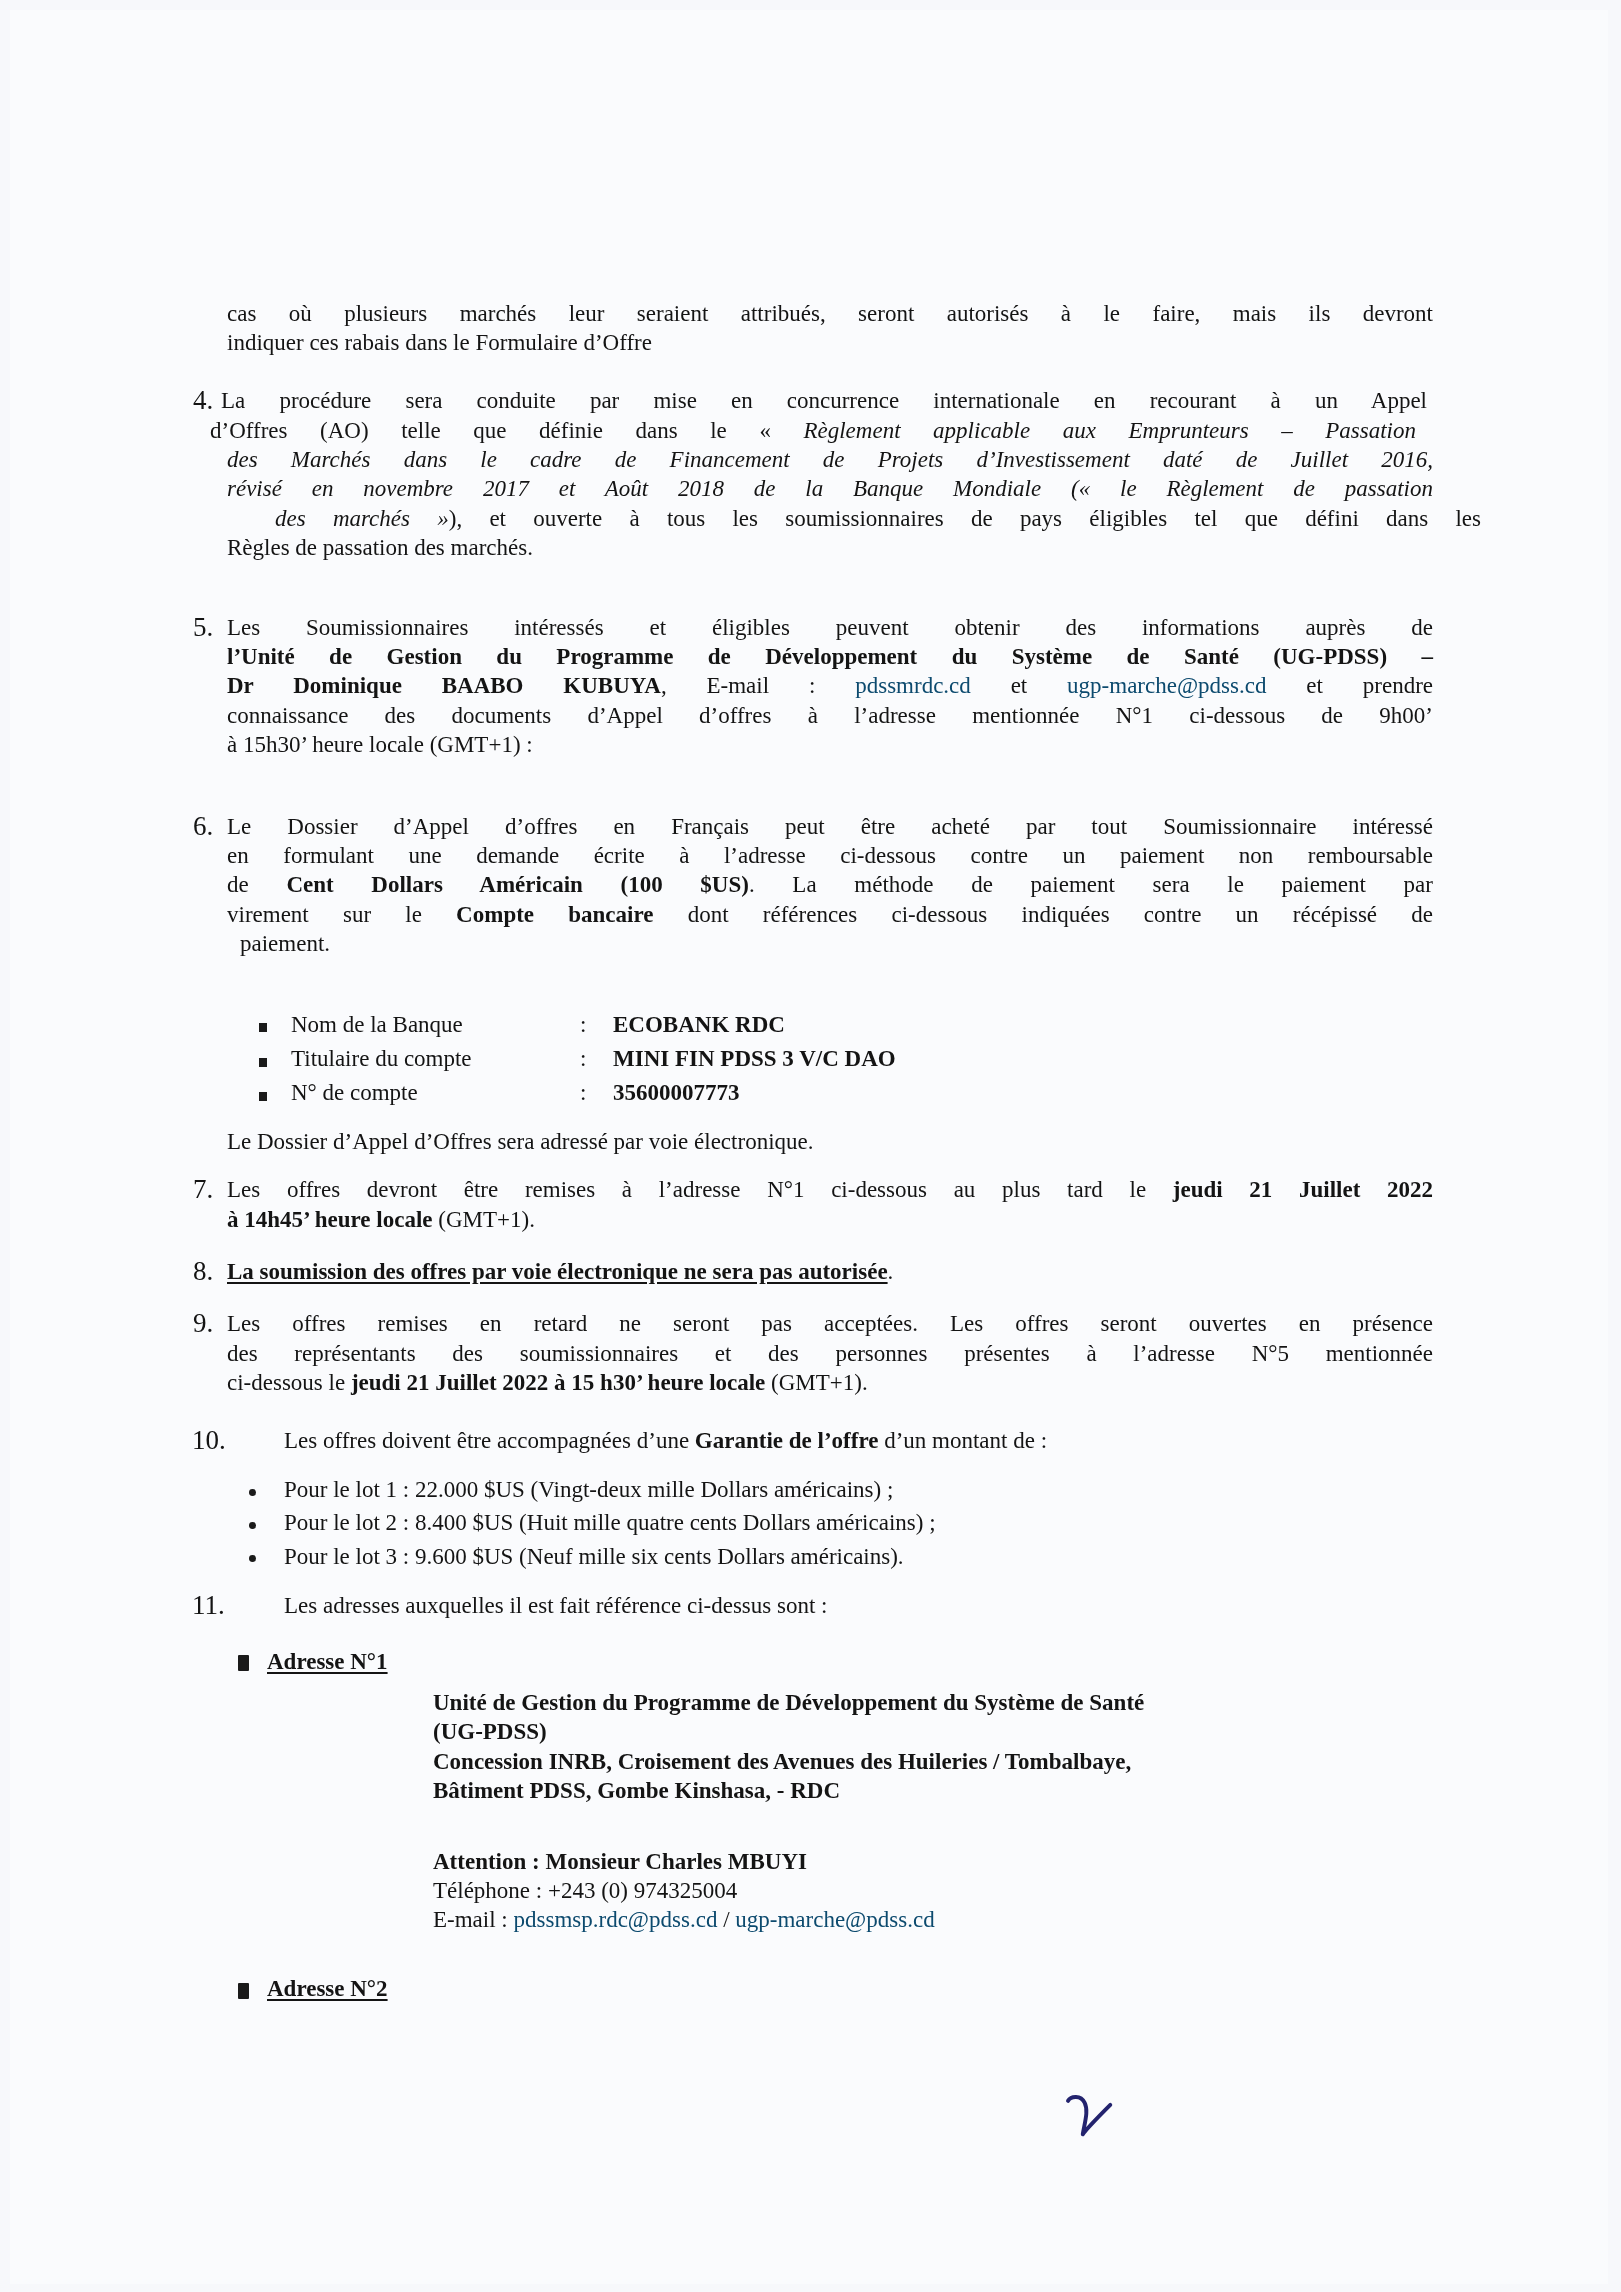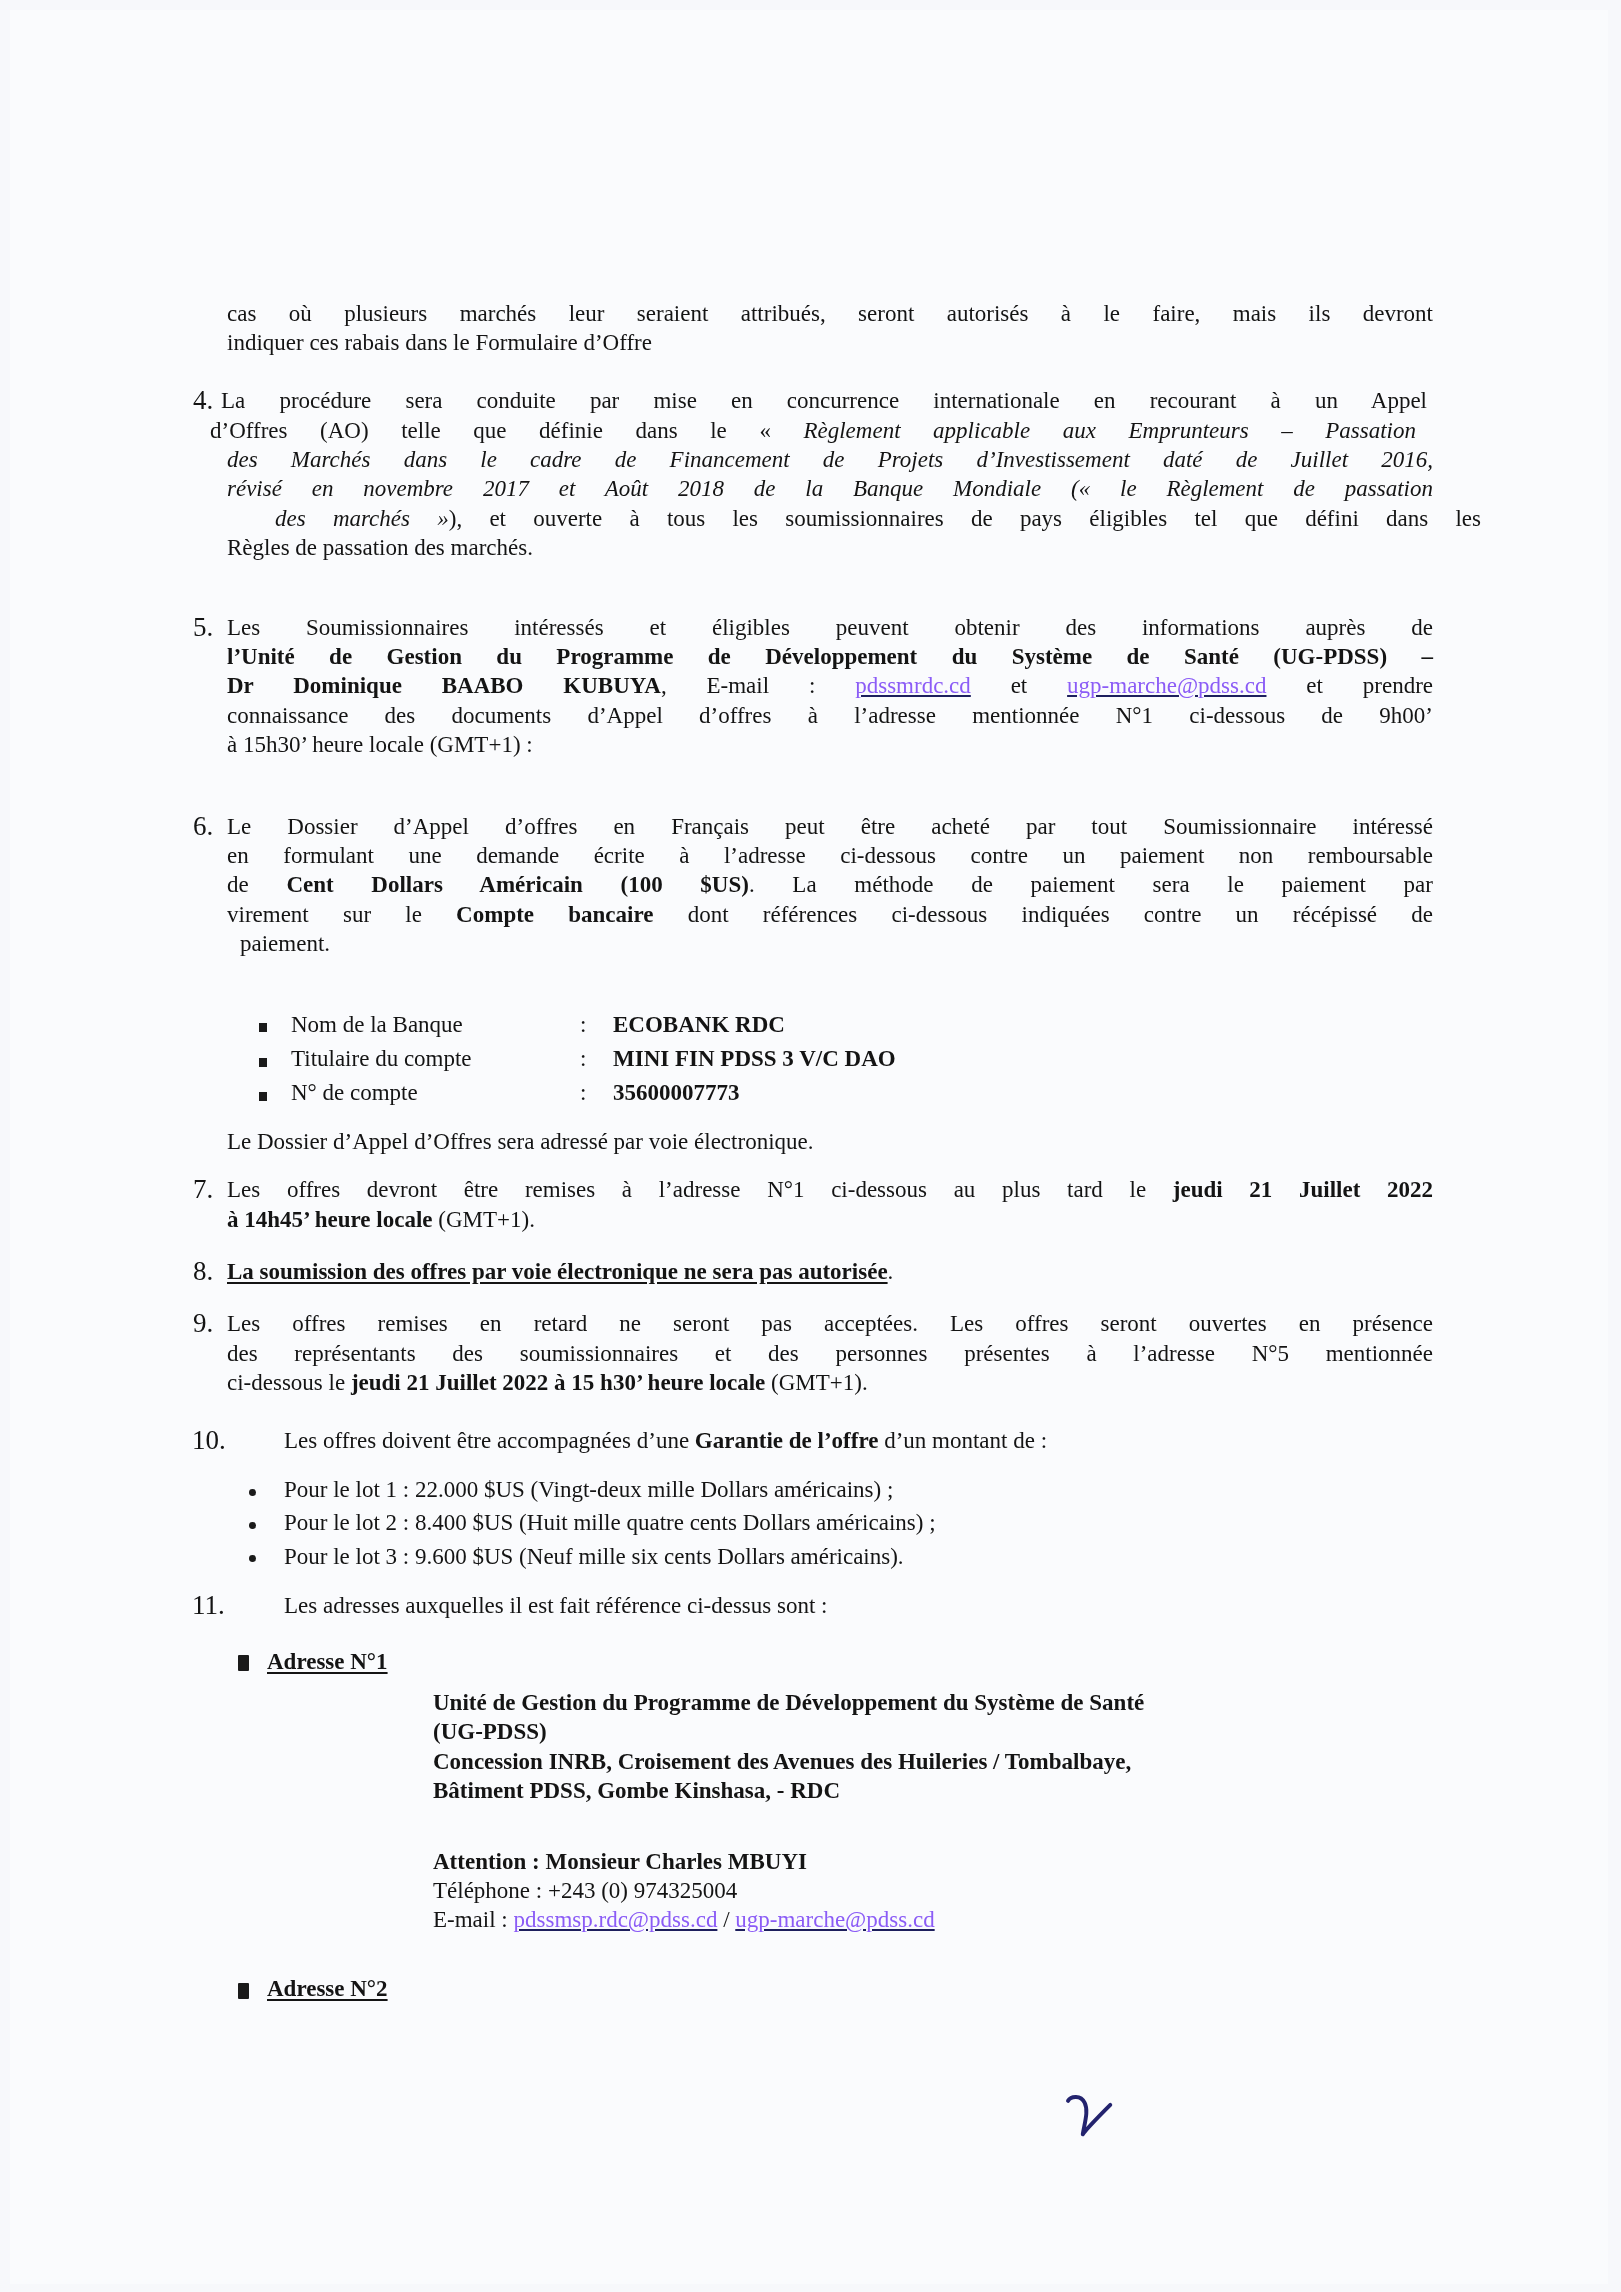--- a/index.html
+++ b/index.html
@@ -14,21 +14,21 @@
     position: absolute; left: 9.8px; top: 9.8px; width: 1598px; height: 2274px;
     background: #fafbfd;
   }
   .line {
     position: absolute; font-size: 23px; line-height: 29px; white-space: nowrap;
   }
   .just { text-align: justify; text-align-last: justify; }
   .num { position: absolute; font-size: 27px; line-height: 29px; }
   b, .b { font-weight: bold; }
   i, .i { font-style: italic; }
-  .link { color: #8b5cf6; text-decoration: underline; text-decoration-color: #1d1f5e; }
+  .link { color: #0c4a6e; text-decoration-color: #1d1f5e; }
   .ul { text-decoration: underline; text-underline-offset: 2.9px; text-decoration-thickness: 2px; }
   .sq { display: inline-block; width: 7.8px; height: 8.8px; background: #1a1a1a; }
   .sqbig { display: inline-block; width: 10.8px; height: 15.7px; background: #1a1a1a; border-radius: 1px; }
   .dot { display: inline-block; width: 6.9px; height: 6.9px; border-radius: 50%; background: #1a1a1a; }
   .sig { position: absolute; left: 1063px; top: 2093px; }
 </style>
 </head>
 <body>
 
 <div class="page"></div>

